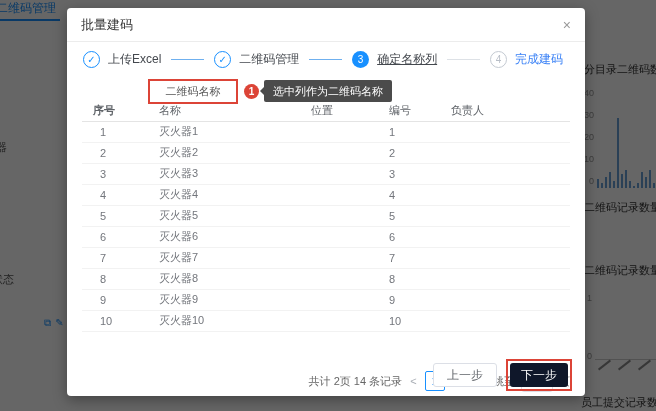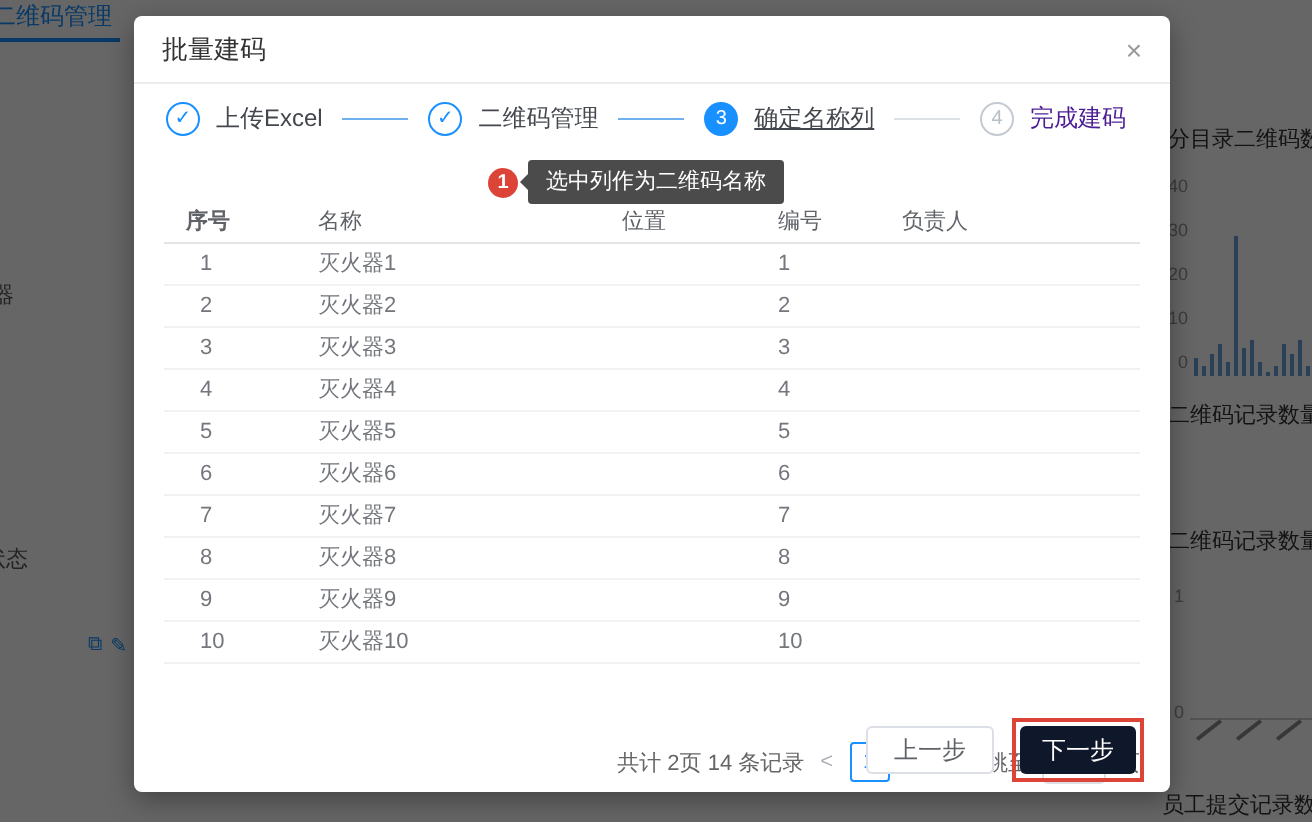--- a/index.html
+++ b/index.html
@@ -47,21 +47,21 @@
              display:flex; align-items:center; }
   .s-circle { width:17px; height:17px; border-radius:50%; font-size:10px;
               display:flex; align-items:center; justify-content:center; flex:none; }
   .step { display:flex; align-items:center; gap:8px; }
   .step .s-label { font-size:12px; white-space:nowrap; }
   .step.done .s-circle   { border:1px solid #1890ff; color:#1890ff; background:#fff; }
   .step.done .s-label    { color:#44484e; }
   .step.active .s-circle { background:#1890ff; color:#fff; }
   .step.active .s-label  { color:#44484e;text-decoration:underline; }
   .step.pending .s-circle{ border:1px solid #c4cad2; color:#b8bec7; background:#fff; }
-  .step.pending .s-label { color:#4c1d95; }
+  .step.pending .s-label { color:#3b82f6; }
   .s-line { flex:1; height:1px; margin:0 10px; }
   .s-line.blue { background:#6fb0ef; }
   .s-line.gray { background:#dde1e6; }
 
   
   .red-box { position:absolute; left:81px; top:71px; width:90px; height:25px;
              border:2px solid #dc4437; display:flex; align-items:center; justify-content:center; }
   .col-tag { font-size:11px; color:#555; cursor:pointer; }
   .anno-num { position:absolute; left:177px; top:76px; width:15px; height:15px; border-radius:50%;
               background:#dc4437; color:#fff; font-size:10px; font-weight:bold;
@@ -182,20 +182,23 @@
         <span class="s-circle">3</span>
         <span class="s-label">确定名称列</span>
       </div>
       <div class="s-line gray"></div>
       <div class="step pending">
         <span class="s-circle">4</span>
         <span class="s-label">完成建码</span>
       </div>
     </div>
 
+    <div class="red-box">
+      <span class="col-tag">二维码名称</span>
+    </div>
     <div class="anno-num">1</div>
     <div class="tooltip">
       <span class="tip-arrow"></span>
       <span>选中列作为二维码名称</span>
     </div>
 
     <table class="data-table">
       <colgroup>
           <col class="cw1">
           <col class="cw2">

